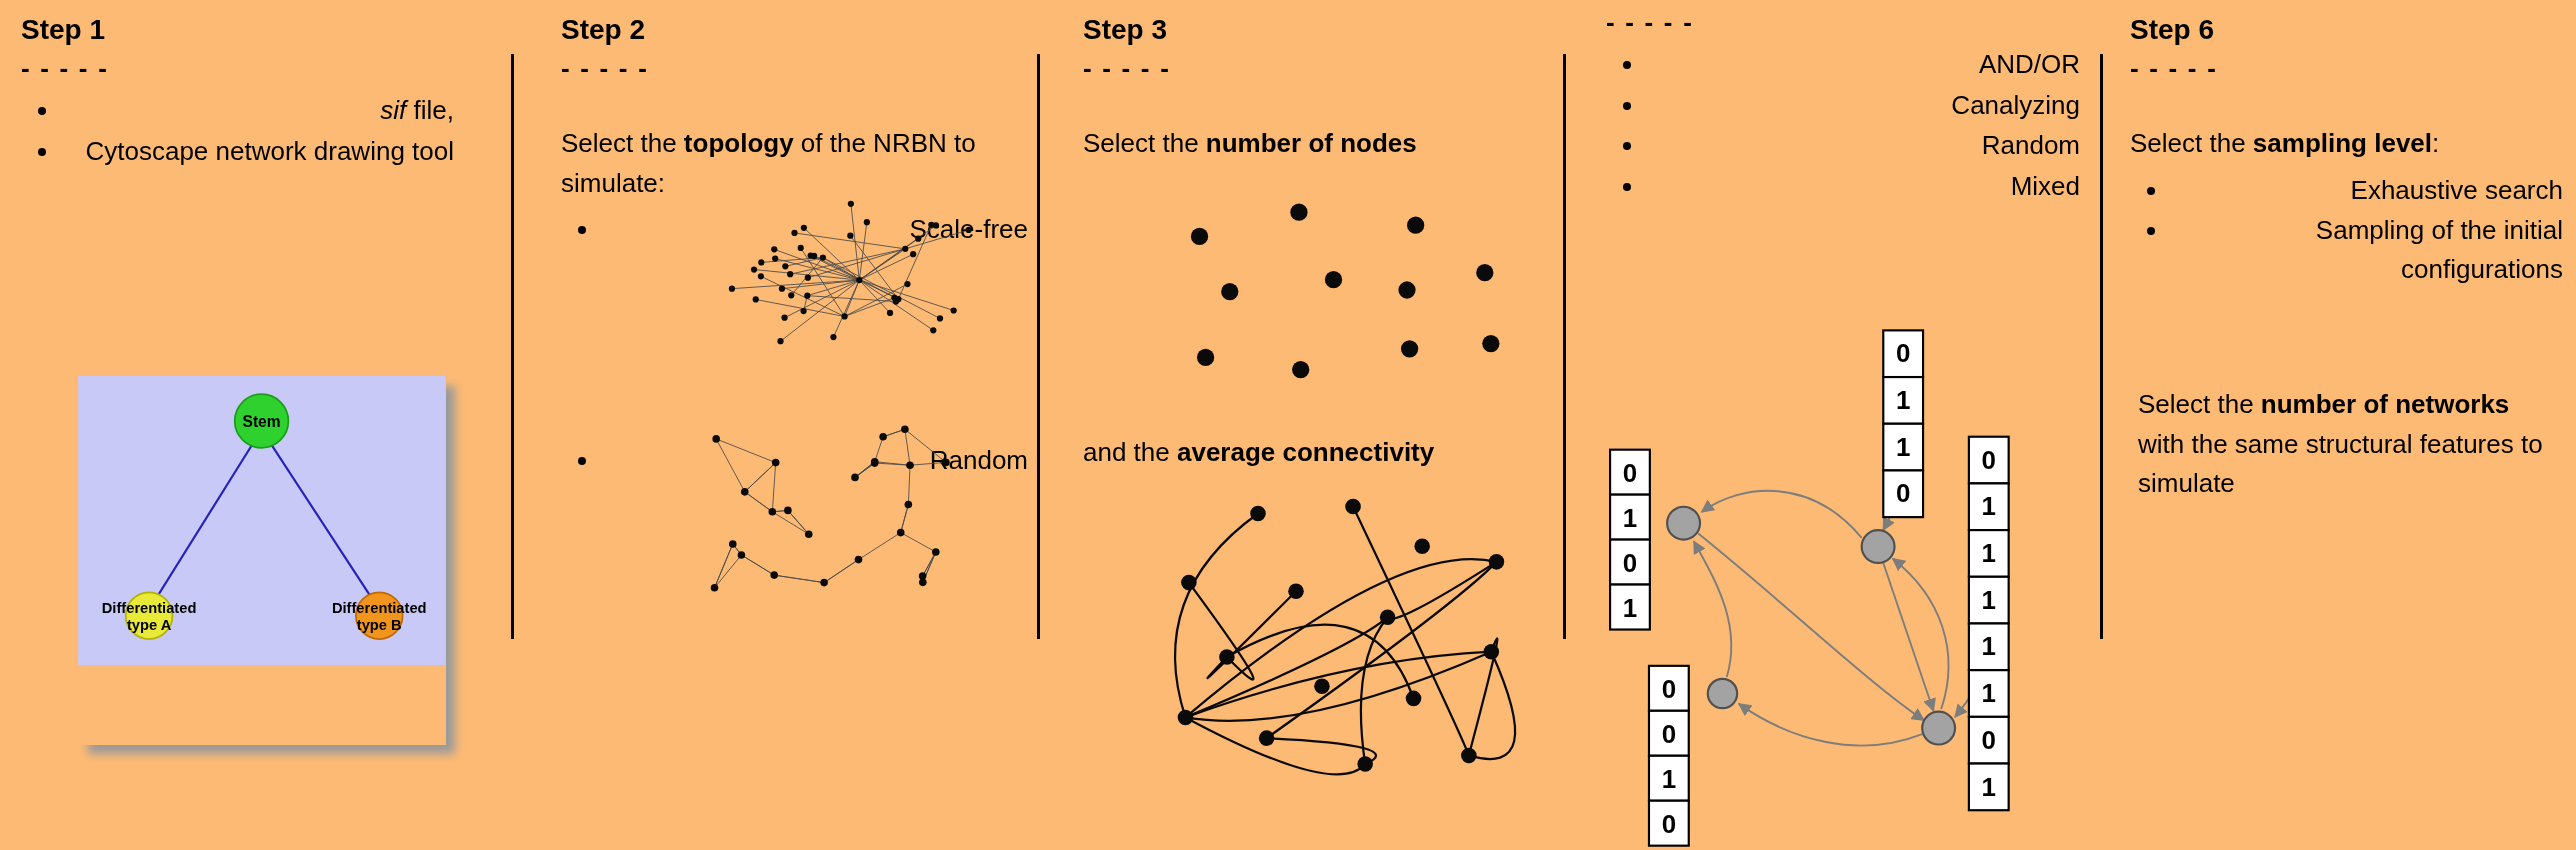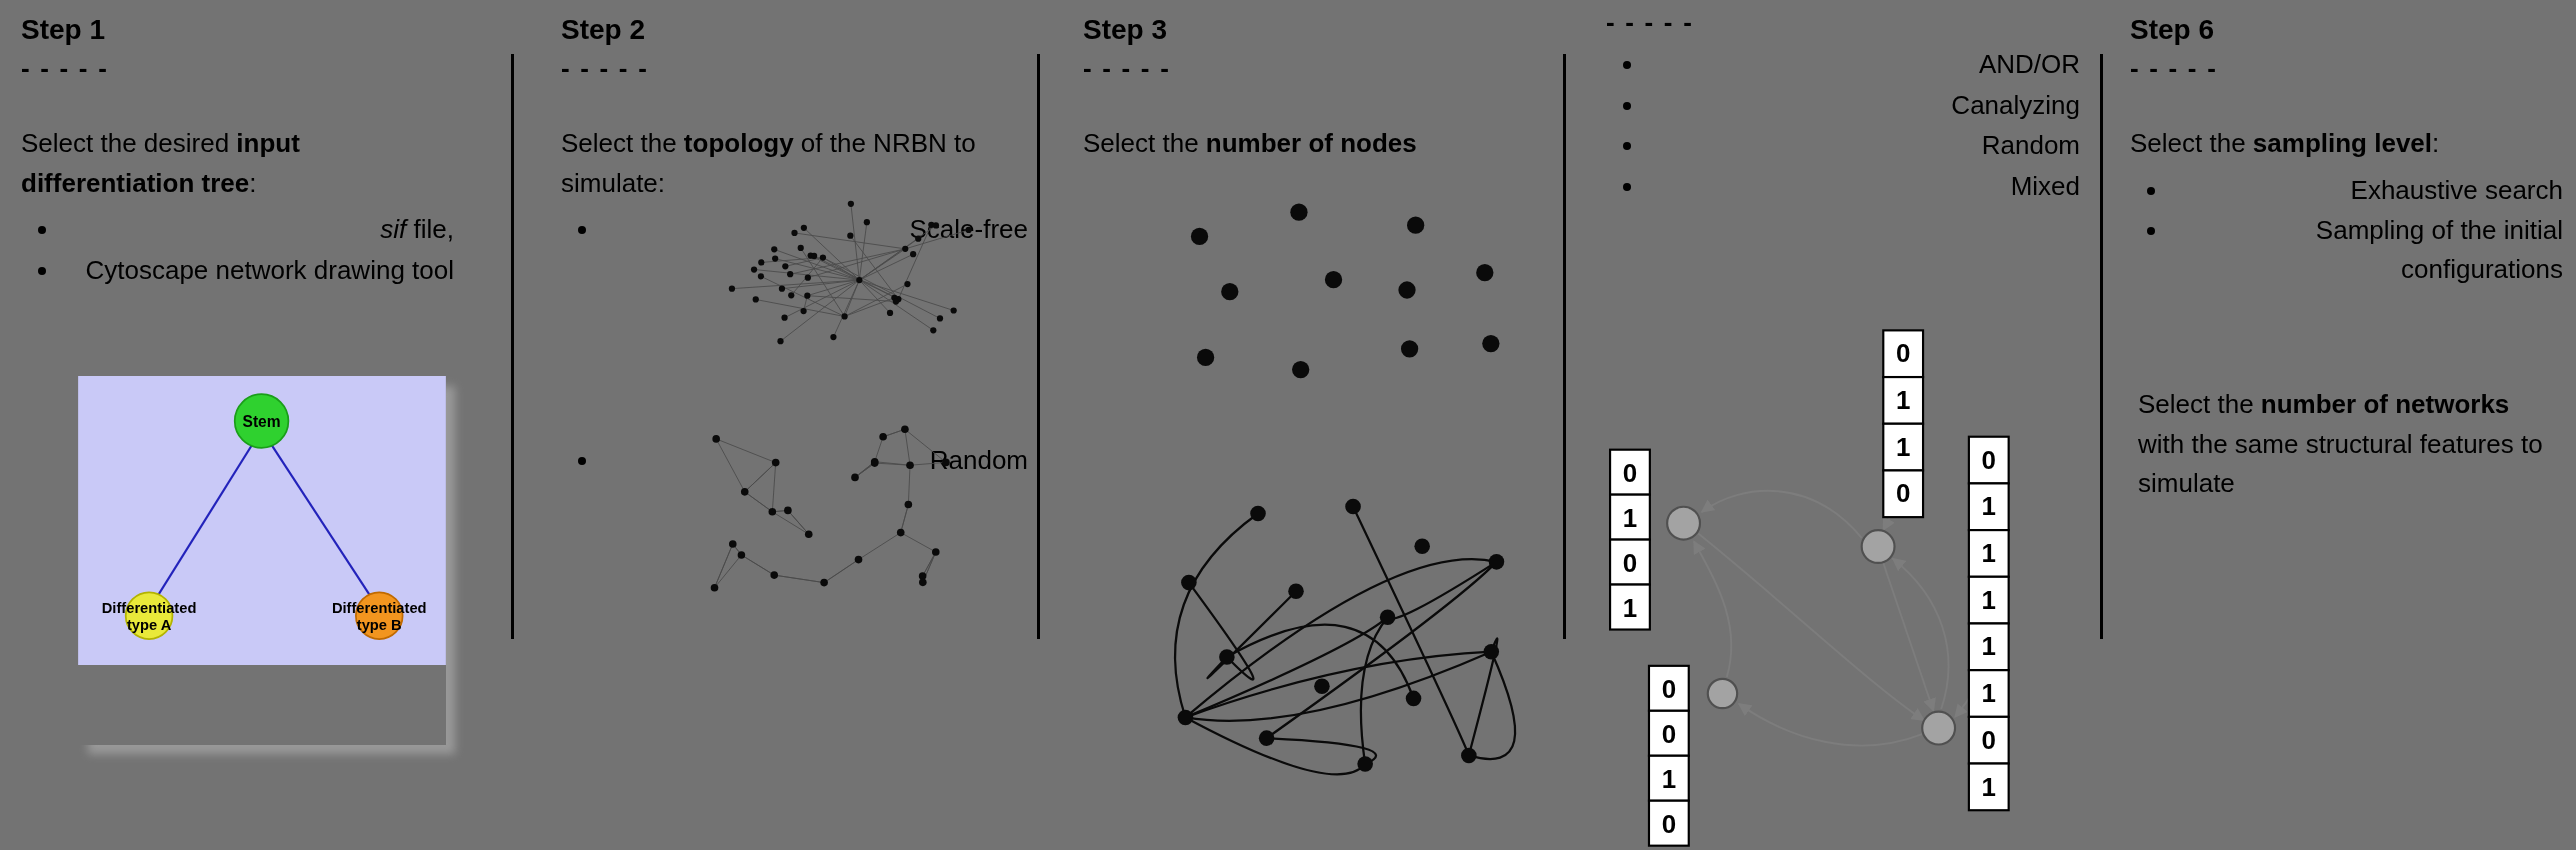--- a/index.html
+++ b/index.html
@@ -1,19 +1,19 @@
 <!DOCTYPE html>
 <html style="font-size:14px"><head>
 <meta charset="utf-8">
 <style>
   * { box-sizing: border-box; }
   html, body { margin: 0; padding: 0; background: #ffffff; }
   body { font-family: "Liberation Sans", "DejaVu Sans", sans-serif; color: #000; }
 
-  .canvas { position: relative; width: 2576px; height: 851px; background: #737373; overflow: hidden; }
+  .canvas { position: relative; width: 2576px; height: 851px; background: #fdba74; overflow: hidden; }
 
   .vline { position: absolute; top: 54px; height: 585px; width: 2.6px; background: #000; }
 
   .col { position: absolute; top: 0; }
   .col1 { left: 21px;   width: 433px; }
   .col2 { left: 561px;  width: 467px; }
   .col3 { left: 1083px; width: 472px; }
   .col4 { left: 1606px; width: 474px; }
   .col5 { left: 2130px; width: 433px; }
 
@@ -58,21 +58,20 @@
 <div class="canvas">
 
   <div class="vline" style="left:511px"></div>
   <div class="vline" style="left:1037px"></div>
   <div class="vline" style="left:1563px"></div>
   <div class="vline" style="left:2100px"></div>
 
   <section class="col col1">
     <h2 class="step-title">Step 1</h2>
     <div class="dashes">- - - - -</div>
-    <p class="intro"><span>Select the desired </span><b>input differentiation tree</b><span>:</span></p>
     <ul>
       <li><i>sif</i><span> file,</span></li>
       <li>Cytoscape network drawing tool</li>
     </ul>
 
     <div class="tree-box">
       <svg width="368" height="289" viewBox="0 0 425 334">
         <rect x="0" y="0" width="425" height="334" fill="#c9c9f7"></rect>
         <line x1="212" y1="62" x2="82" y2="270" stroke-width="2.5" stroke="#2323bb"></line>
         <line x1="212" y1="62" x2="348" y2="270" stroke-width="2.5" stroke="#2323bb"></line>
@@ -276,20 +275,21 @@
           <circle cx="210" cy="108" r="10" fill="#0a0a0a"></circle>
           <circle cx="295" cy="120" r="10" fill="#0a0a0a"></circle>
           <circle cx="385" cy="100" r="10" fill="#0a0a0a"></circle>
           <circle cx="62" cy="198" r="10" fill="#0a0a0a"></circle>
           <circle cx="172" cy="212" r="10" fill="#0a0a0a"></circle>
           <circle cx="298" cy="188" r="10" fill="#0a0a0a"></circle>
           <circle cx="392" cy="182" r="10" fill="#0a0a0a"></circle>
         </svg>
     </div>
 
+    <p class="para p-connectivity"><span>and the </span><b>average connectivity</b></p>
 
     <div class="fig" style="left:52px; top:472px">
       <svg id="tangle-field" width="424" height="337" viewBox="0 0 490 390">
           <path d="M418,104 Q302.9117177957669,76.71845594514161 58,284" stroke="#0a0a0a" stroke-width="2.6" fill="none"></path>
           <path d="M106,214 Q35.56545686349273,288.2005242248997 186,138" stroke="#0a0a0a" stroke-width="2.6" fill="none"></path>
           <path d="M58,284 Q188.3102233009413,305.8620411287993 412,208" stroke="#0a0a0a" stroke-width="2.6" fill="none"></path>
           <path d="M322,262 Q270.99097813572735,120.35788737889379 106,214" stroke="#0a0a0a" stroke-width="2.6" fill="none"></path>
           <path d="M418,104 Q374.59425673354417,149.73367607593536 152,308" stroke="#0a0a0a" stroke-width="2.6" fill="none"></path>
           <path d="M266,338 Q232.80668014939874,378 58,284" stroke="#0a0a0a" stroke-width="2.6" fill="none"></path>
           <path d="M386,328 Q434.0443606078625,147.0921198297292 412,208" stroke="#0a0a0a" stroke-width="2.6" fill="none"></path>

